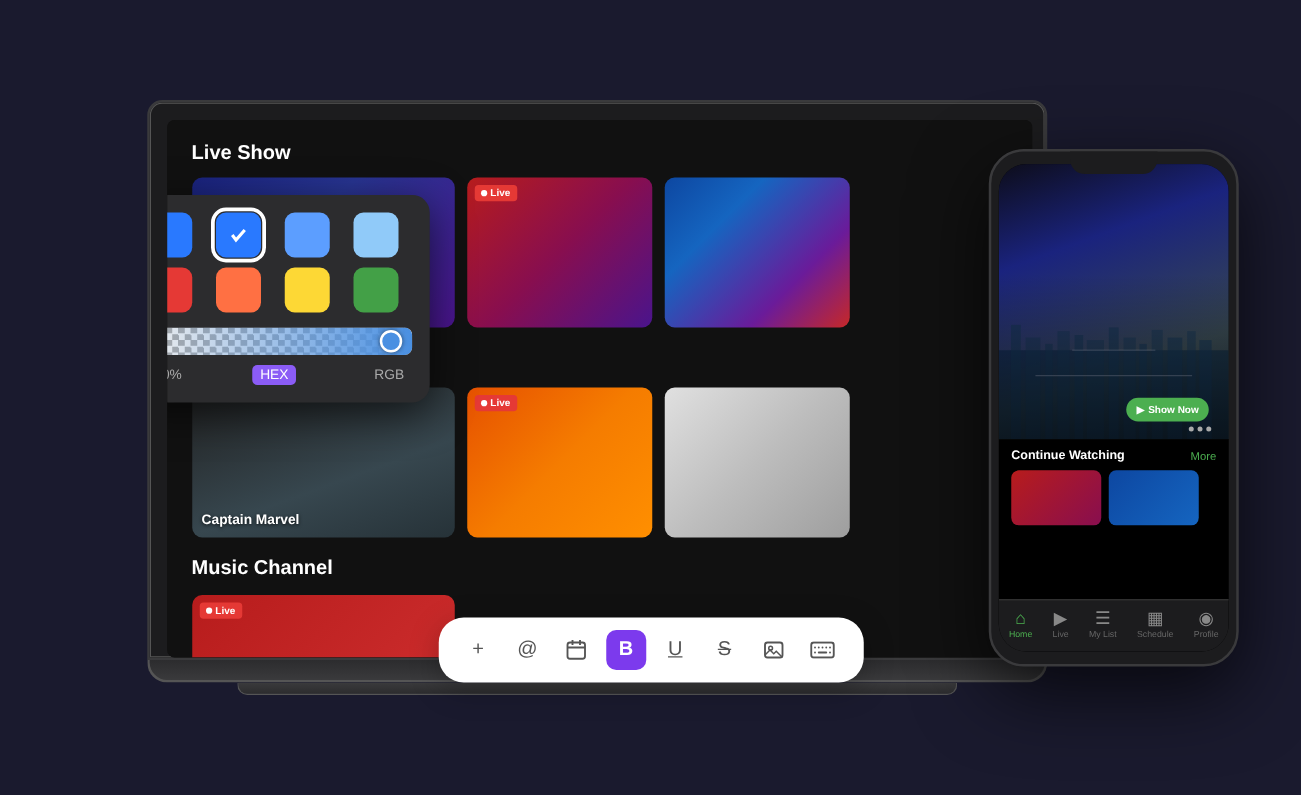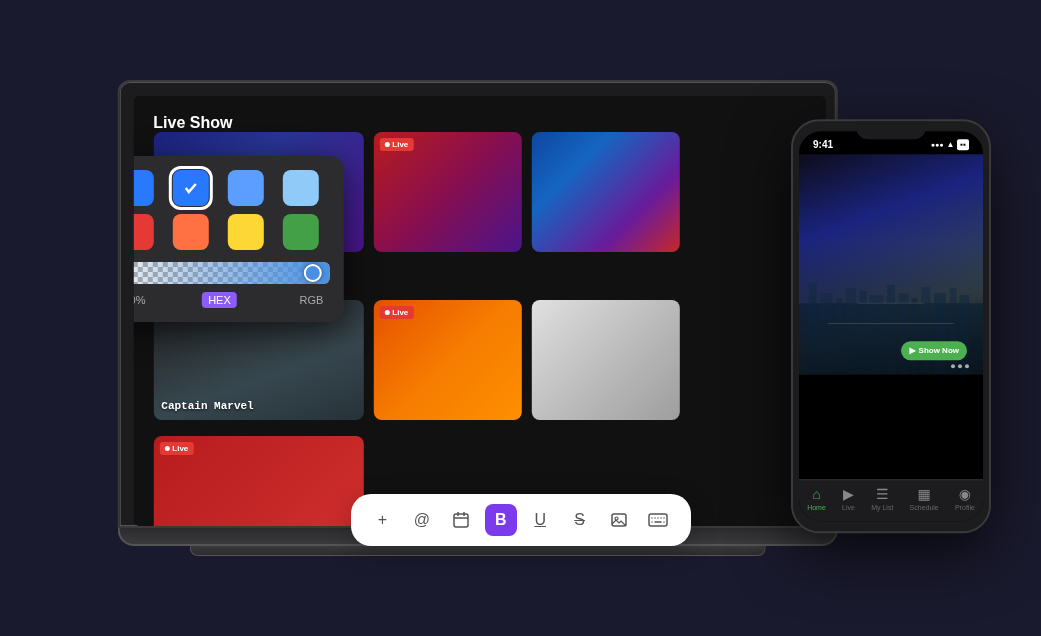--- a/index.html
+++ b/index.html
@@ -133,25 +133,24 @@
       left: 6px;
     }
     .card-overlay-title {
       position: absolute;
       bottom: 8px;
       left: 8px;
       font-size: 11px;
       font-weight: 700;
       color: #fff;
       text-shadow: 0 1px 3px rgba(0,0,0,0.8);
-      font-family: Liberation Mono, monospace;
-    }
-
-    
-    .live-show-header { margin-bottom: 0; }
+    }
+
+    
+    .live-show-header { margin-bottom: 10px; }
 
     
     .action-section { margin-top: 4px; }
     .music-section { margin-top: 4px; }
 
     
     .color-picker-popup {
       position: absolute;
       top: 80px;
       left: -50px;
@@ -445,20 +444,23 @@
                   </div>
               </div>
             </div>
 
             <div class="card card-medium" style="background:linear-gradient(135deg,#e0e0e0,#bdbdbd 50%,#9e9e9e);">
             </div>
           </div>
         </div>
 
         <div class="music-section">
+          <div class="section-header">
+            <span class="section-title">Music Channel</span>
+          </div>
           <div class="cards-row">
             <div class="card card-large" style="background:linear-gradient(135deg,#b71c1c,#c62828 60%,#d32f2f);">
               <div class="card-overlay-badge">
                 <div class="live-badge">
                     <div class="live-dot"></div>
                     <span>Live</span>
                   </div>
               </div>
             </div>
           </div>
@@ -500,28 +502,20 @@
   </div>
   <div class="laptop-base"></div>
   <div class="laptop-foot"></div>
 </div>
 
 <div class="phone-wrap">
   <div class="phone-shell">
     <div class="phone-notch"></div>
     <div class="phone-screen">
 
-      <div class="phone-status-bar">
-        <span style="font-weight:700;font-size:10px;">9:41</span>
-        <div class="phone-status-icons">
-          <span style="font-size:7px;color:#fff;">●●●</span>
-          <span style="font-size:8px;color:#fff;">▲</span>
-          <span style="font-size:8px;color:#fff;background:#fff;color:#000;padding:1px 3px;border-radius:2px;">▪▪</span>
-        </div>
-      </div>
 
       <div class="phone-video-area">
 
         <svg style="position:absolute;bottom:0;left:0;width:100%;height:60%;" viewBox="0 0 188 130" preserveAspectRatio="none">
           <rect x="0" y="60" width="188" height="70" fill="rgba(0,30,60,0.5)"></rect>
           <rect x="10" y="40" width="8" height="90" fill="rgba(20,50,80,0.6)"></rect>
           <rect x="22" y="50" width="12" height="80" fill="rgba(20,50,80,0.5)"></rect>
           <rect x="38" y="55" width="6" height="75" fill="rgba(20,50,80,0.6)"></rect>
           <rect x="48" y="45" width="10" height="85" fill="rgba(20,50,80,0.5)"></rect>
           <rect x="62" y="48" width="7" height="82" fill="rgba(20,50,80,0.6)"></rect>
@@ -544,20 +538,31 @@
           <span>Show Now</span>
         </div>
 
         <div style="position:absolute;bottom:6px;right:14px;display:flex;gap:3px;margin-top:4px;">
           <span style="width:4px;height:4px;border-radius:50%;background:#aaa;"></span>
           <span style="width:4px;height:4px;border-radius:50%;background:#aaa;"></span>
           <span style="width:4px;height:4px;border-radius:50%;background:#aaa;"></span>
         </div>
       </div>
 
+      <div class="continue-watching">
+        <div class="cw-header">
+          <span class="cw-title">Continue Watching</span>
+          <span class="cw-more">More</span>
+        </div>
+
+        <div style="display:flex;gap:6px;">
+          <div style="width:72px;height:44px;border-radius:6px;background:linear-gradient(135deg,#b71c1c,#880e4f);"></div>
+          <div style="width:72px;height:44px;border-radius:6px;background:linear-gradient(135deg,#0d47a1,#1565c0);"></div>
+        </div>
+      </div>
 
       <div class="phone-nav">
         <div class="phone-nav-item">
           <span class="phone-nav-icon active">⌂</span>
           <span class="phone-nav-label active">Home</span>
         </div>
         <div class="phone-nav-item">
           <span class="phone-nav-icon">▶</span>
           <span class="phone-nav-label">Live</span>
         </div>

